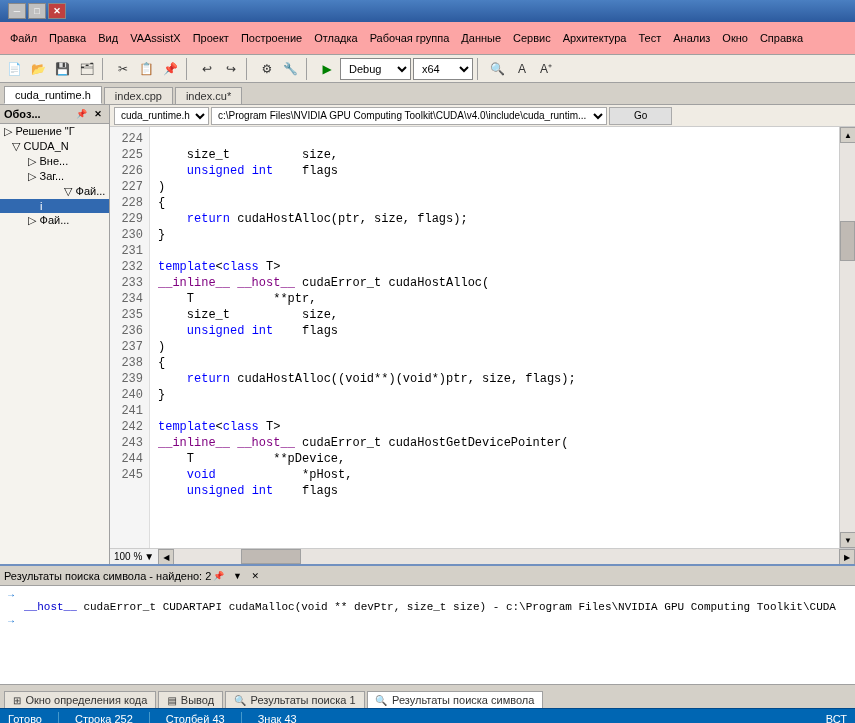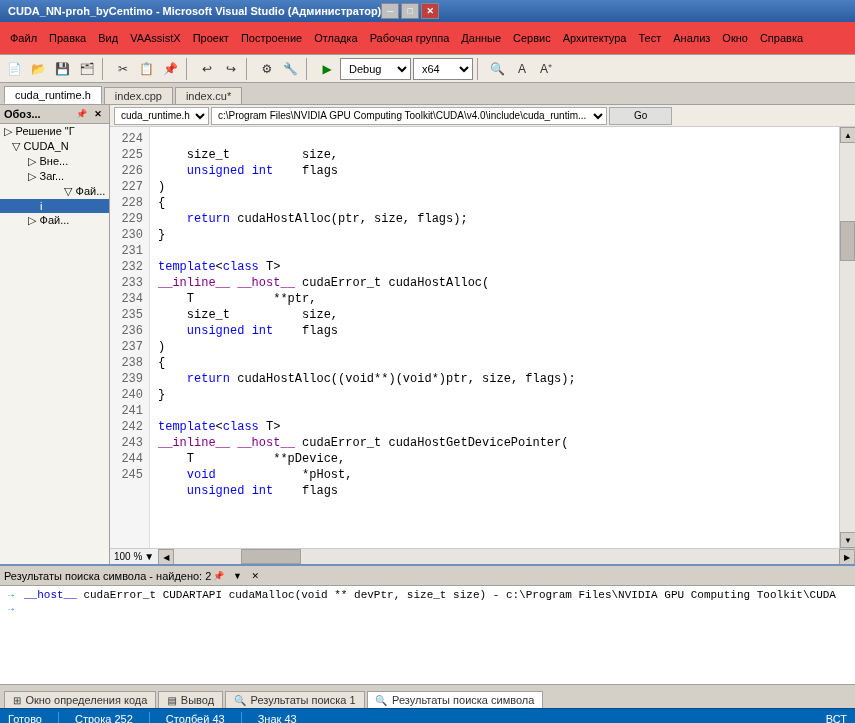--- a/index.html
+++ b/index.html
@@ -4,21 +4,21 @@
   <style>
     * { margin: 0; padding: 0; box-sizing: border-box; }
     body { font-family: 'Segoe UI', Tahoma, sans-serif; font-size: 11px; background: #d4d0c8; width: 855px; height: 723px; overflow: hidden; }
 
     
     .title-bar { background: linear-gradient(to bottom, #4a7fc1, #2c5a9e); color: white; height: 22px; display: flex; align-items: center; padding: 0 8px; font-size: 11px; font-weight: bold; }
     .title-bar-controls { display: flex; gap: 2px; }
     .title-btn { width: 18px; height: 16px; background: #c0c0c0; border: 1px solid #888; font-size: 9px; display: flex; align-items: center; justify-content: center; cursor: pointer; }
 
     
-    .menu-bar { background: #ef4444; height: 22px; display: flex; align-items: center; padding: 16px 4px; border-bottom: 1px solid #a0a0a0; }
+    .menu-bar { background: #fca5a5; height: 22px; display: flex; align-items: center; padding: 16px 4px; border-bottom: 1px solid #a0a0a0; }
     .menu-item { padding: 2px 6px; font-size: 11px; color: #000; cursor: pointer; white-space: nowrap; }
 
     
     .toolbar { background: #f0ece4; height: 28px; display: flex; align-items: center; padding: 2px 4px; border-bottom: 1px solid #a0a0a0; gap: 2px; flex-wrap: wrap; }
     .tb-btn { width: 22px; height: 22px; background: transparent; border: 1px solid transparent; display: flex; align-items: center; justify-content: center; cursor: pointer; font-size: 12px; color: #333; }
     .tb-separator { width: 6px; height: 22px; border-left: 1px solid #a0a0a0; margin: 0 2px; }
     .tb-dropdown { height: 22px; padding: 1px 4px; font-size: 11px; border: 1px solid #888; background: white; min-width: 60px; }
 
     
     .main-area { display: flex; flex-direction: column; height: calc(723px - 22px - 22px - 28px - 26px); }
@@ -85,21 +85,20 @@
 
     
     .kw-blue { color: #0000ff; }
     .normal { color: #000000; }
     .kw-purple { color: #800080; }
   </style>
 </head>
 <body>
 
 <div class="title-bar">
-  <span>CUDA_NN-proh_byCentimo - Microsoft Visual Studio (Администратор)</span>
   <div class="title-bar-controls">
     <div class="title-btn">─</div>
     <div class="title-btn">□</div>
     <div class="title-btn" style="background:#c04040;color:white;">✕</div>
   </div>
 </div>
 
 <div class="menu-bar">
   <span class="menu-item">Файл</span>
   <span class="menu-item">Правка</span>
@@ -289,21 +288,21 @@
       <span>Результаты поиска символа - найдено: 2</span>
       <div class="search-panel-controls">
         <div class="panel-btn">📌</div>
         <div class="panel-btn">▼</div>
         <div class="panel-btn">✕</div>
       </div>
     </div>
     <div class="search-results">
       <div class="search-result-item">
         <span class="result-icon">→</span>
-        <span class="result-text" style="font-size:11px;">
+        <span class="result-text" style="font-size:11px;margin-top:12px;">
           <span style="color:#0000cc;">__host__</span> cudaError_t CUDARTAPI cudaMalloc(void ** devPtr, size_t size) - c:\Program Files\NVIDIA GPU Computing Toolkit\CUDA
         </span>
       </div>
       <div class="search-result-item">
         <span class="result-icon">→</span>
       </div>
     </div>
   </div>
 
   <div class="bottom-tabs">

